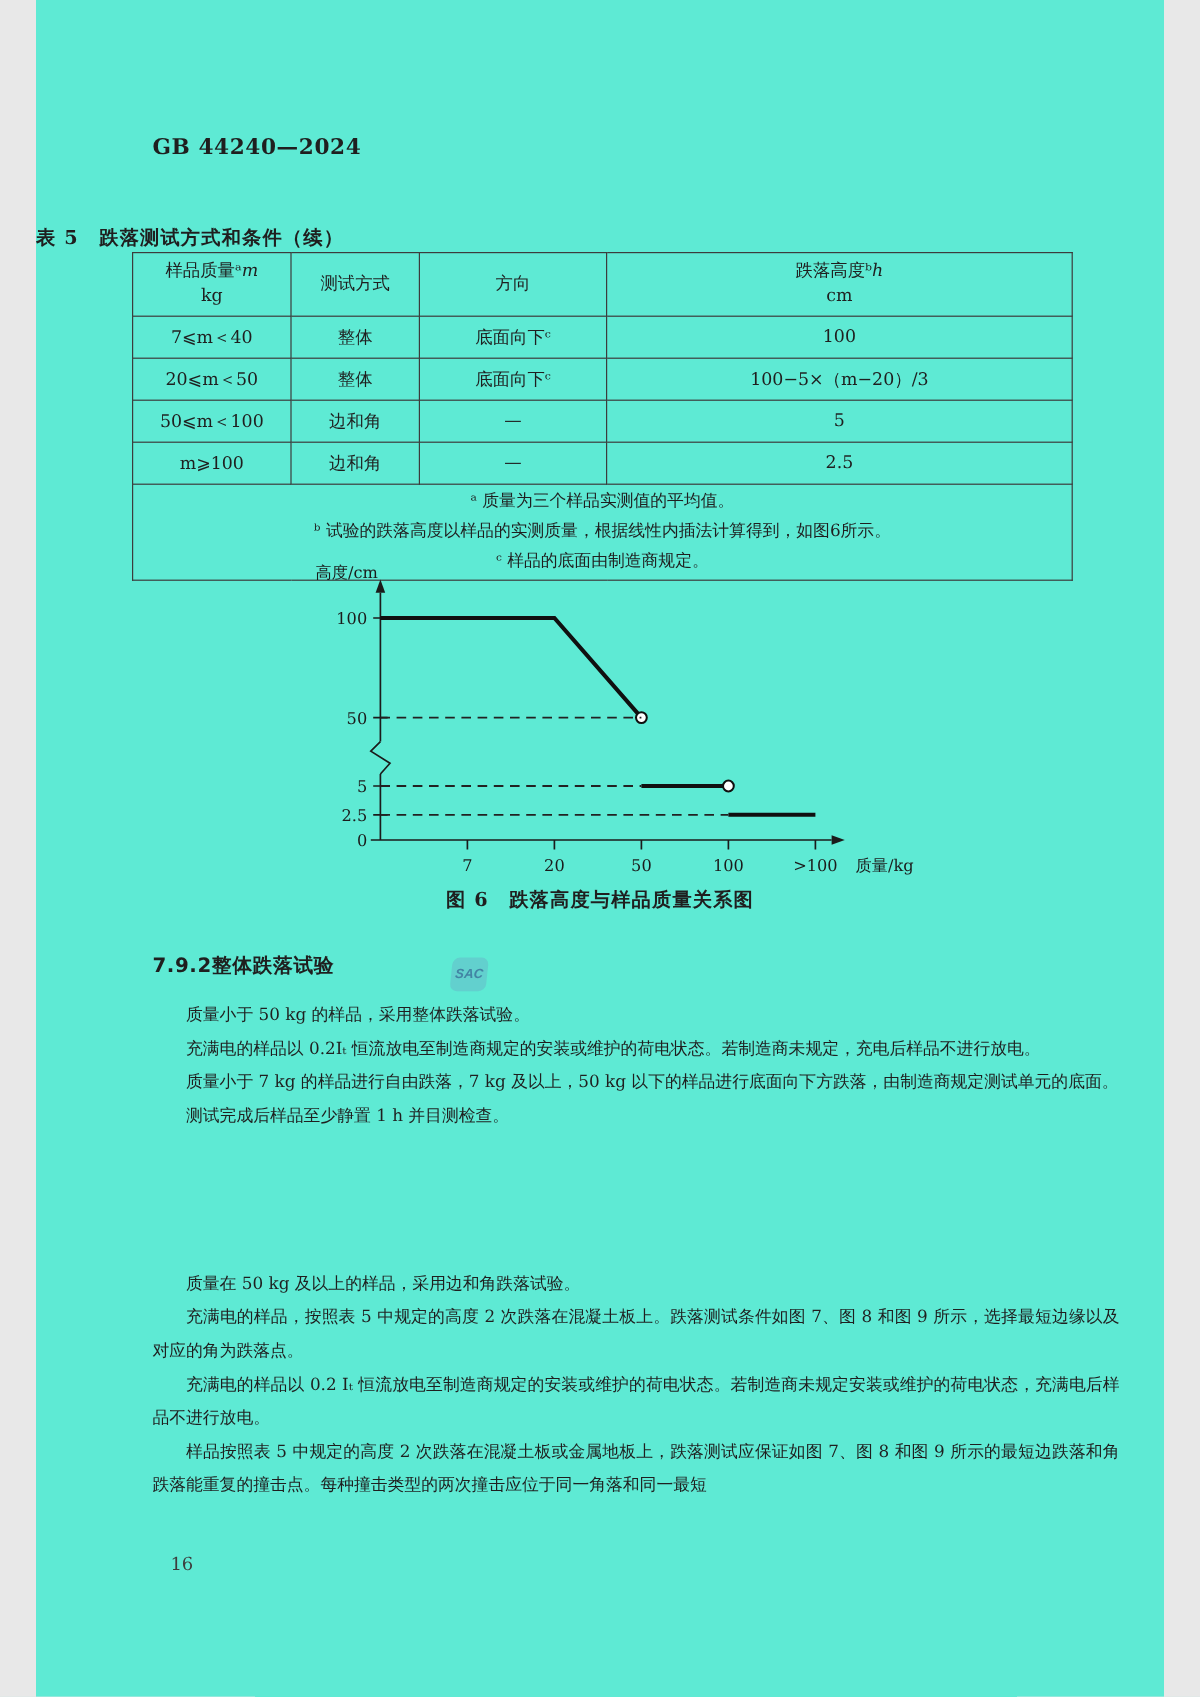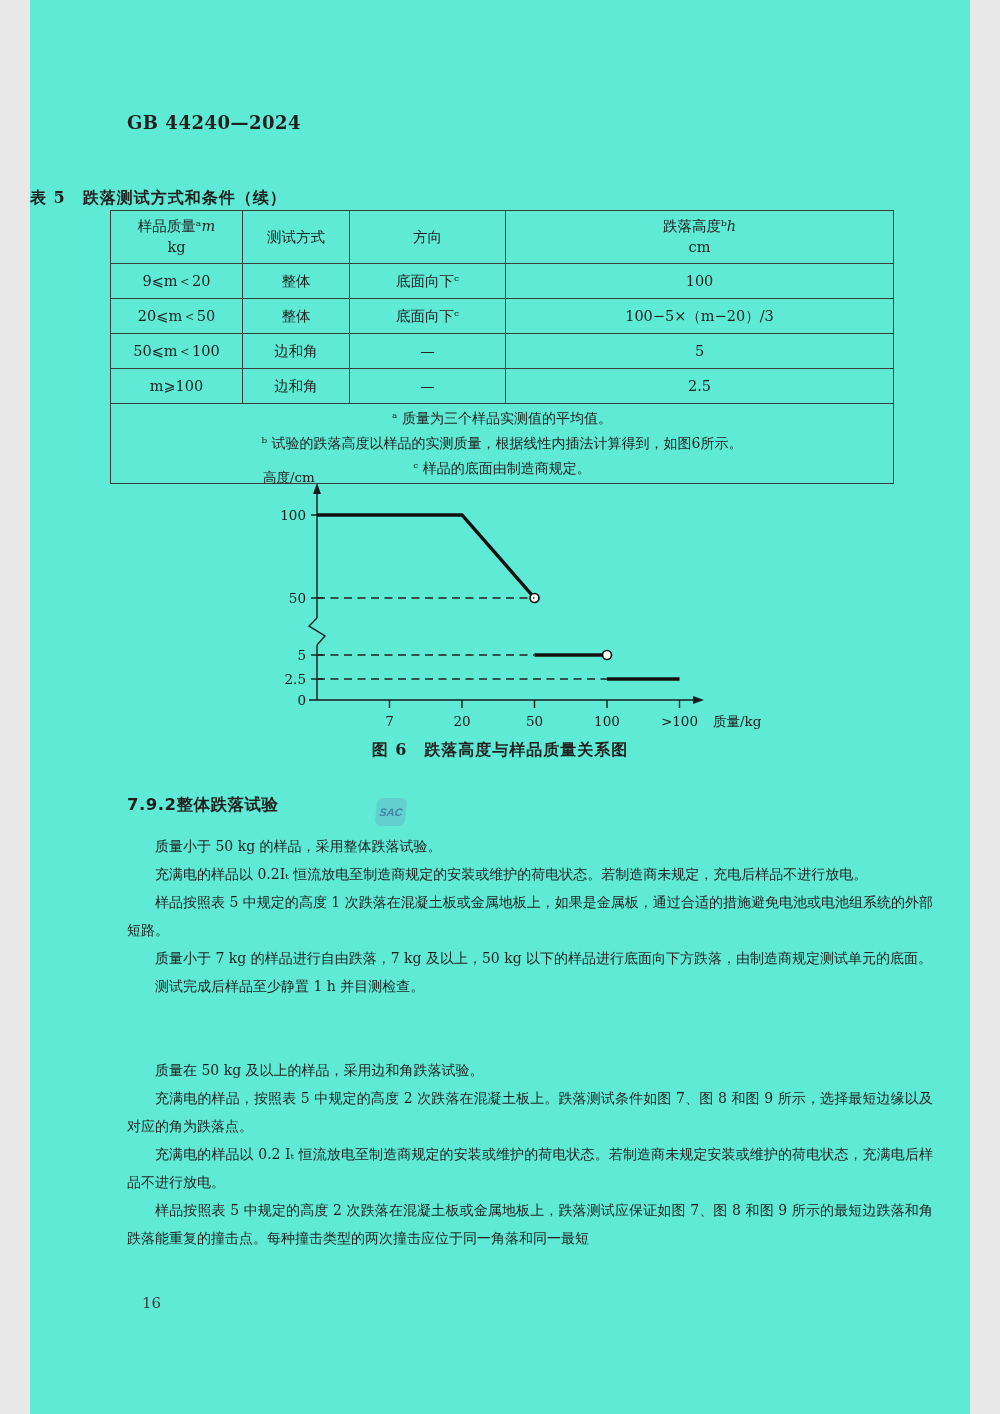--- a/index.html
+++ b/index.html
@@ -73,21 +73,21 @@
       </th>
       <th>
         <span>方向</span>
       </th>
       <th>
         <span>跌落高度ᵇ</span><span class="ivar">h</span><br>
         <span>cm</span>
       </th>
     </tr>
     <tr>
-      <td>9⩽m＜20</td>
+      <td>7⩽m＜40</td>
       <td>整体</td>
       <td>底面向下ᶜ</td>
       <td>100</td>
     </tr>
     <tr>
       <td>20⩽m＜50</td>
       <td>整体</td>
       <td>底面向下ᶜ</td>
       <td>100−5×（m−20）/3</td>
     </tr>
@@ -156,21 +156,20 @@
   <div class="fig-caption">图 6　跌落高度与样品质量关系图</div>
 
   <div class="watermark">SAC</div>
 
   <div class="section sec-792">
     <h3 class="sec-heading">
       <span class="num">7.9.2</span><span>整体跌落试验</span>
     </h3>
     <p>质量小于 50 kg 的样品，采用整体跌落试验。</p>
     <p>充满电的样品以 0.2Iₜ 恒流放电至制造商规定的安装或维护的荷电状态。若制造商未规定，充电后样品不进行放电。</p>
-    <p>样品按照表 5 中规定的高度 1 次跌落在混凝土板或金属地板上，如果是金属板，通过合适的措施避免电池或电池组系统的外部短路。</p>
     <p>质量小于 7 kg 的样品进行自由跌落，7 kg 及以上，50 kg 以下的样品进行底面向下方跌落，由制造商规定测试单元的底面。</p>
     <p>测试完成后样品至少静置 1 h 并目测检查。</p>
   </div>
 
   <div class="section sec-793">
     <p>质量在 50 kg 及以上的样品，采用边和角跌落试验。</p>
     <p>充满电的样品，按照表 5 中规定的高度 2 次跌落在混凝土板上。跌落测试条件如图 7、图 8 和图 9 所示，选择最短边缘以及对应的角为跌落点。</p>
     <p>充满电的样品以 0.2 Iₜ 恒流放电至制造商规定的安装或维护的荷电状态。若制造商未规定安装或维护的荷电状态，充满电后样品不进行放电。</p>
     <p>样品按照表 5 中规定的高度 2 次跌落在混凝土板或金属地板上，跌落测试应保证如图 7、图 8 和图 9 所示的最短边跌落和角跌落能重复的撞击点。每种撞击类型的两次撞击应位于同一角落和同一最短</p>
   </div>

